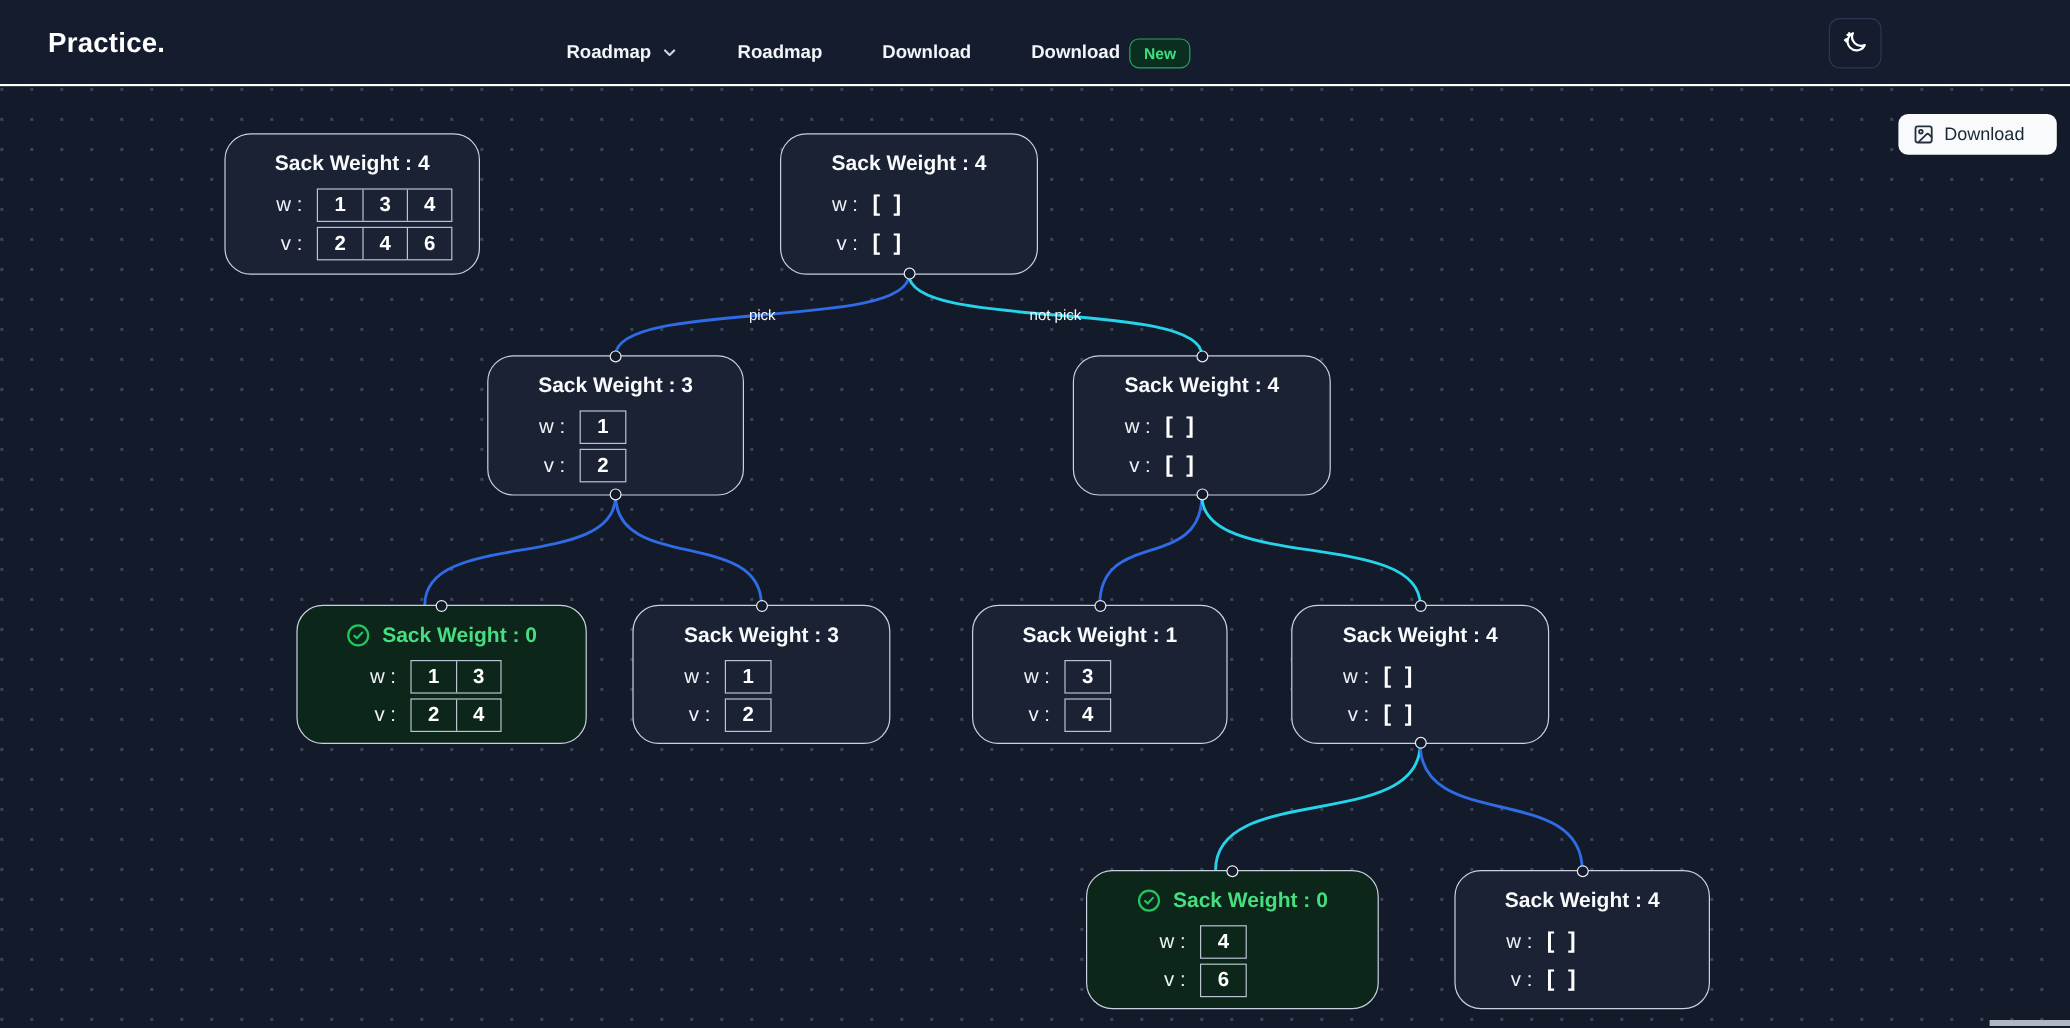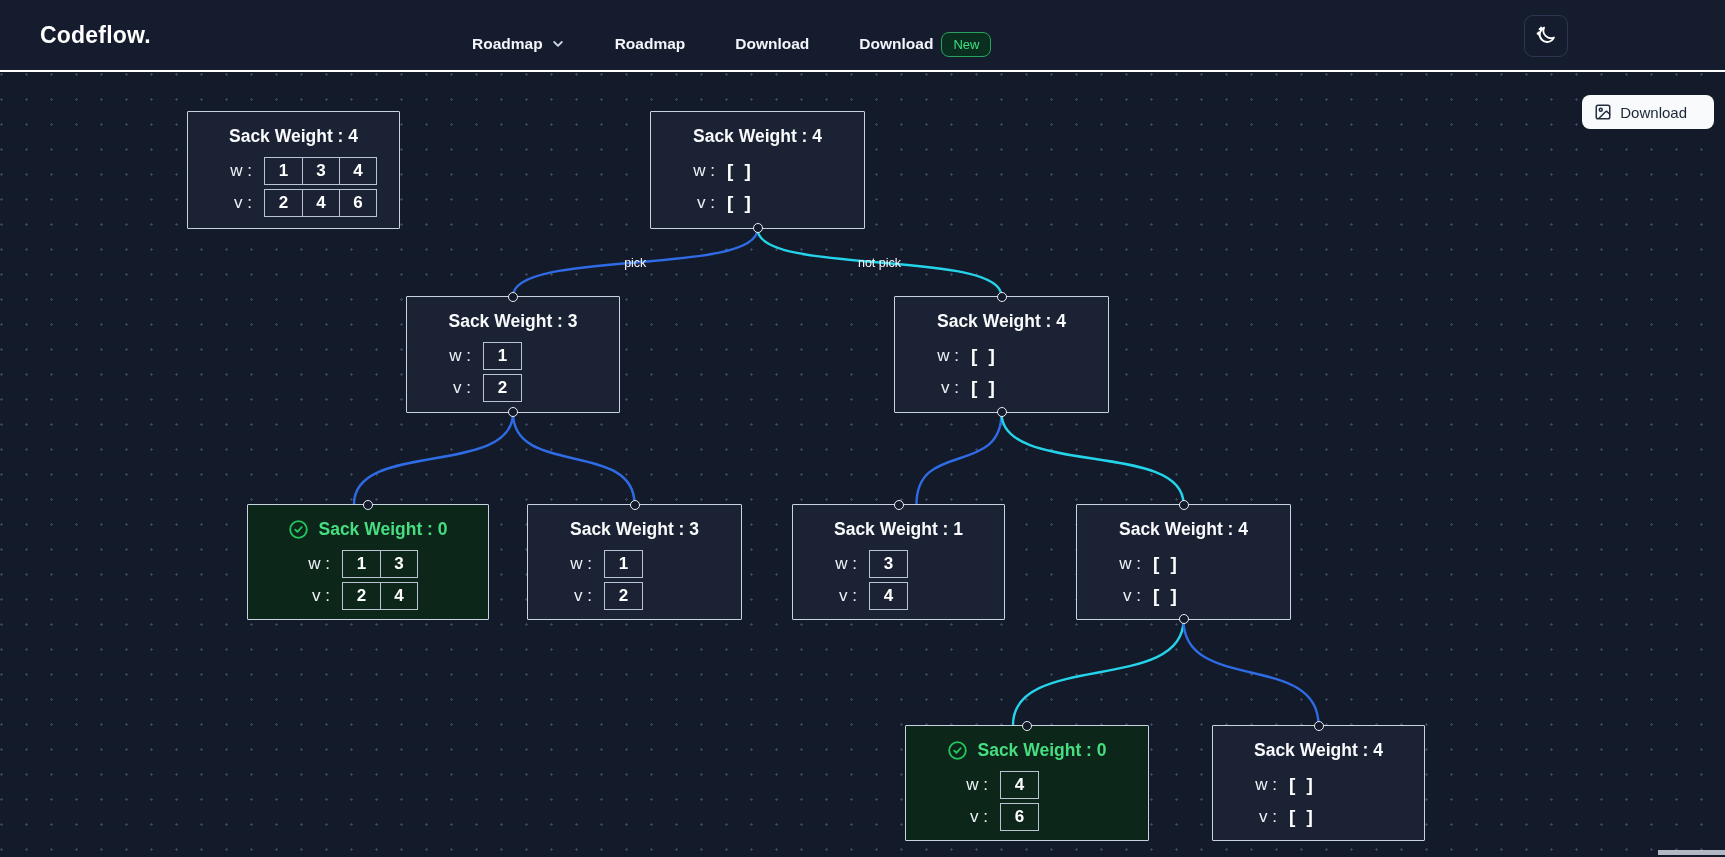--- a/index.html
+++ b/index.html
@@ -5,32 +5,32 @@
   * { margin:0; padding:0; box-sizing:border-box; }
   html,body { width:1725px; height:857px; overflow:hidden; }
   body { background:#131a29; font-family:"Liberation Sans", sans-serif; }
 
   
   .navbar { position:relative; height:72px; background:#151c2e; border-bottom:2px solid #ffffff; }
   .logo { position:absolute; left:40px; top:22px; font-size:23px; font-weight:800; color:#ffffff; letter-spacing:.2px; }
   .nav-links { position:absolute; left:472px; top:0; height:88px; display:flex; align-items:center; gap:50px; }
   .nav-item { color:#f2f5f9; font-size:15.5px; font-weight:700; display:flex; align-items:center; gap:8px; cursor:pointer; white-space:nowrap; }
   .chev { display:flex; align-items:center; }
-  .badge-new { background:#0a2f20; border:1px solid #27a35f; color:#3ddf7f; font-size:13px; font-weight:400; padding:4px 11px; border-radius:8px; }
+  .badge-new { background:#0a2f20; border:1px solid #27a35f; color:#3ddf7f; font-size:13px; font-weight:700; padding:4px 11px; border-radius:8px; }
   .theme-btn { position:absolute; right:157px; top:15px; width:44px; height:42px; border:1px solid #2c3650; border-radius:9px; background:transparent; display:flex; align-items:center; justify-content:center; cursor:pointer; }
 
   
   .canvas { position:relative; height:783px; background-color:#131a29;
     background-image:radial-gradient(circle, #3c465b 1.2px, transparent 1.3px);
     background-size:25px 25px; background-position:14px 15px; overflow:hidden; }
   #edges { position:absolute; left:0; top:0; }
   .edge-label { font-size:12.5px; fill:#f5f7fa; text-anchor:middle; }
 
   
-  .node { position:absolute; background:#1a2233; border:1px solid #c9d2df; border-radius:1px; color:#fff; padding-top:14px; }
+  .node { position:absolute; background:#1a2233; border:1px solid #c9d2df; border-radius:22px; color:#fff; padding-top:14px; }
   .node.highlighted { background:#0c2619;margin-left:14px; }
   .node-title { display:flex; justify-content:center; align-items:center; gap:9px; font-size:17.5px; font-weight:700; color:#f8fafc; margin-bottom:10px; }
   .node.highlighted .node-title { color:#46de80; }
   .rows { display:flex; flex-direction:column; gap:5px; margin-left:34px; }
   .node.highlighted .rows { margin-left:52px; }
   .row { display:flex; align-items:center; gap:12px; height:27px; }
   .row-label { width:30px; text-align:right; font-size:17px; color:#eef2f7; font-weight:500; }
   .cells { display:flex; border:1.5px solid #bac3d2; }
   .cell { min-width:37px; height:26px; display:flex; align-items:center; justify-content:center; font-size:17px; font-weight:700; color:#ffffff; }
   .cell + .cell { border-left:1.5px solid #bac3d2; }
@@ -41,21 +41,21 @@
   
   .download-btn { position:absolute; top:23px; right:11px; display:flex; align-items:center; gap:8px;
     background:#f8fafc; color:#1b2635; border:none; border-radius:8px; padding:8px 27px 8px 12px;
     font-size:15px; font-weight:500; font-family:inherit; cursor:pointer; }
   .hscrollbar { position:absolute; right:0; bottom:0; width:67px; height:5px; background:#b2b8c3; }
 </style>
 </head>
 <body>
 
 <header class="navbar">
-  <div class="logo">Codeflow.</div>
+  <div class="logo">Practice.</div>
 
   <nav class="nav-links">
     <div class="nav-item">
       <span>Roadmap</span>
       <span class="chev">
         <svg width="14" height="14" viewBox="0 0 14 14">
             <path d="m3.2 5 3.8 3.8L10.8 5" stroke="#cbd5e1" stroke-width="1.8" fill="none" stroke-linecap="round" stroke-linejoin="round"></path>
           </svg>
       </span>
     </div>
@@ -226,21 +226,21 @@
         </div>
         <div class="row">
           <span class="row-label">v :</span>
           <span class="cells">
             <span class="cell">2</span>
           </span>
         </div>
       </div>
       <span class="handle top"></span>
     </div>
-    <div class="node" style="left: 792px; top: 432px; width: 213px; height: 116px;">
+    <div class="node" style="left: 810px; top: 432px; width: 213px; height: 116px;">
       <div class="node-title">
         <span>Sack Weight : 1</span>
       </div>
       <div class="rows">
         <div class="row">
           <span class="row-label">w :</span>
           <span class="cells">
             <span class="cell">3</span>
           </span>
         </div>

